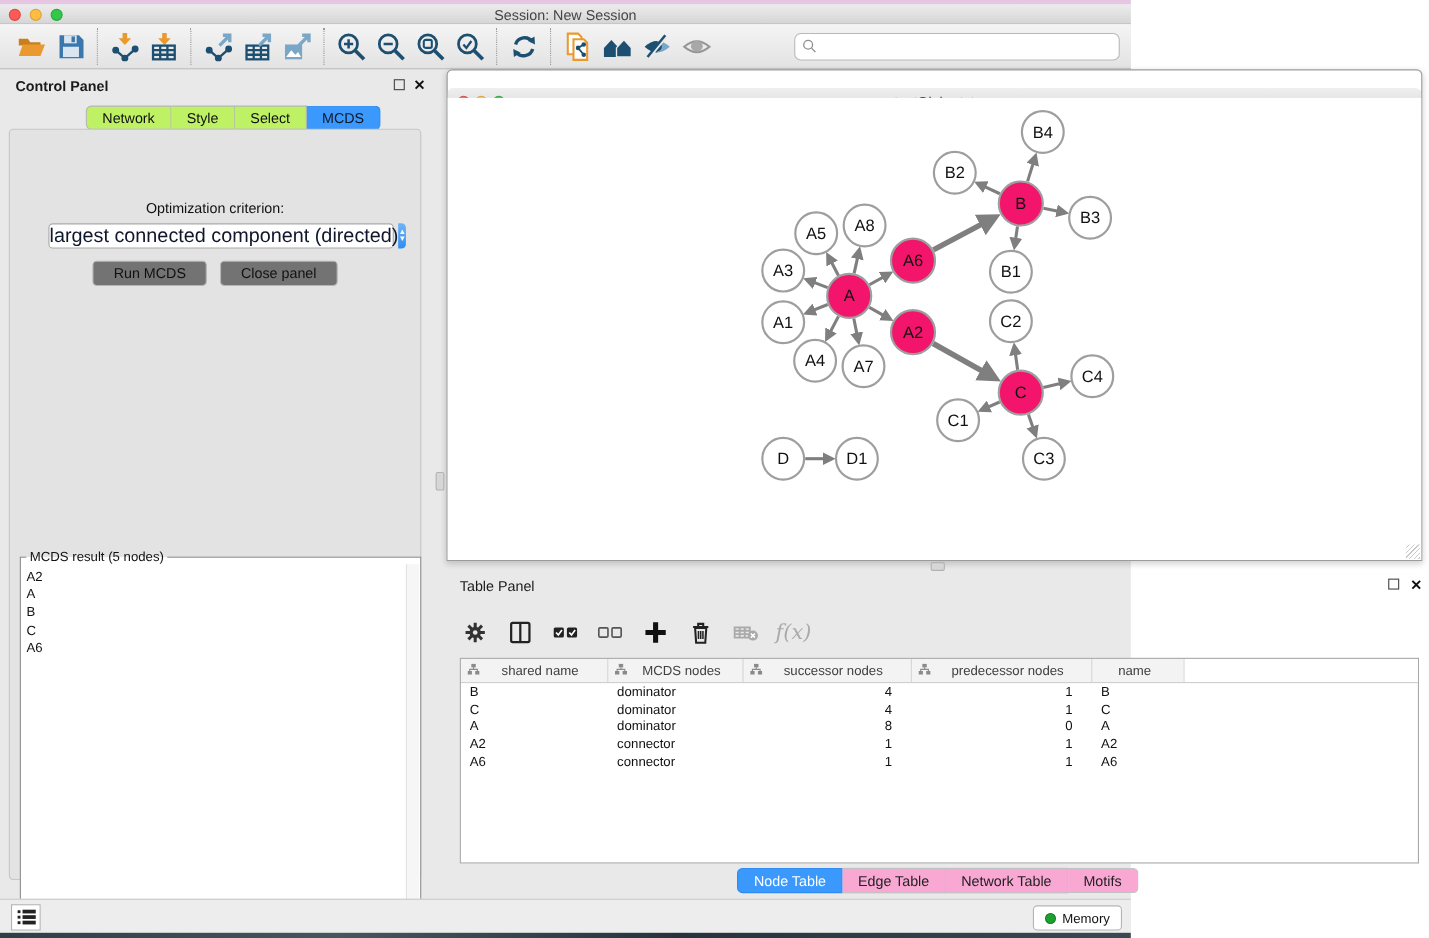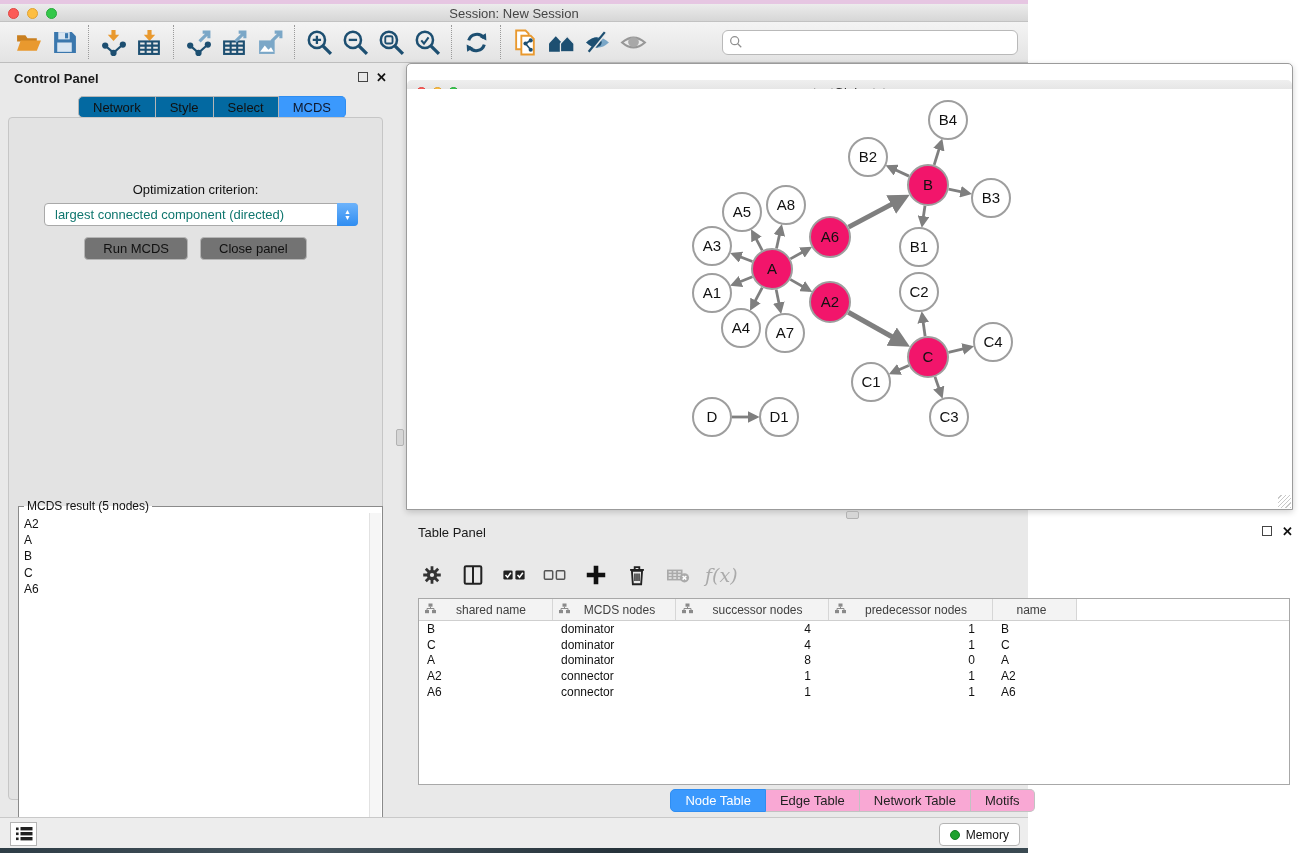--- a/index.html
+++ b/index.html
@@ -30,31 +30,31 @@
     background:#fff; padding:0 8px 0 26px; font-size:13px; outline:none; }
   .search-wrap .mag { position:absolute; left:7px; top:5px; width:14px; height:14px; }
 
   
   .control-panel { position:absolute; left:0; top:63px; width:390px; height:754px; }
   .panel-head { position:absolute; left:14px; top:8px; font-size:13px; color:#1a1a1a;font-weight:bold; }
   .panel-ctl { position:absolute; top:9px; width:12px; height:12px; }
   .float-box { border:1.5px solid #444; width:10px; height:10px; }
   .close-x { font-weight:bold; font-size:13px; color:#111; line-height:12px; }
   .cp-tabs { position:absolute; left:78px; top:33px; display:flex; }
-  .cp-tab { height:22px; padding:0 14px; background:#0369a1; border:1px solid #b6b6b6; border-left:none;
+  .cp-tab { height:22px; padding:0 14px; background:#bef264; border:1px solid #b6b6b6; border-left:none;
     display:flex; align-items:center; font-size:13px; color:#111; }
   .cp-tab:first-child { border-left:1px solid #b6b6b6; border-radius:5px 0 0 5px; }
   .cp-tab:last-child { border-radius:0 5px 5px 0; }
   .cp-tab.active { background:#3b99fd; border-color:#2f8df1; color:#0f172a; }
   .cp-content { position:absolute; left:8px; top:54px; width:375px; height:683px;
     background:#e3e3e3; border:1px solid #c6c6c6; border-radius:4px; }
   .opt-label { position:absolute; left:0; right:0; top:64px; text-align:center; font-size:13px; color:#111; }
   .mcds-select { position:absolute; left:35px; top:85px; width:314px; height:23px; background:#fff;
     border:1px solid #a9a9a9; border-radius:4px; display:flex; align-items:center; }
-  .mcds-select .sel-text { flex:1; padding-left:10px; font-size:13px; color:#0f766e; white-space:nowrap; }
+  .mcds-select .sel-text { flex:1; font-size:18px; color:#0f172a; white-space:nowrap; }
   .sel-stepper { width:21px; height:23px; margin-right:-1px; background:linear-gradient(#6db3fb,#2f8df1);
     border-radius:0 4px 4px 0; display:flex; flex-direction:column; align-items:center; justify-content:center; color:#fff; }
   .sel-stepper span { font-size:7px; line-height:6px; }
   .btn-row { position:absolute; left:0; right:0; top:119px; display:flex; justify-content:center; gap:12px; }
   .mac-btn { height:23px; padding:0 18px; background:#737373; border:1px solid #b5b5b5; border-radius:4px;
     font-size:13px; color:#111; display:flex; align-items:center; }
   .result-box { position:absolute; left:9px; top:388px; width:365px; height:334px; background:#fff;
     border:1px solid #8a8a8a; }
   .result-legend { position:absolute; left:5px; top:-8px; padding:0 3px; font-size:12px; color:#111;
     background:linear-gradient(#e3e3e3 50%, #ffffff 50%); }

